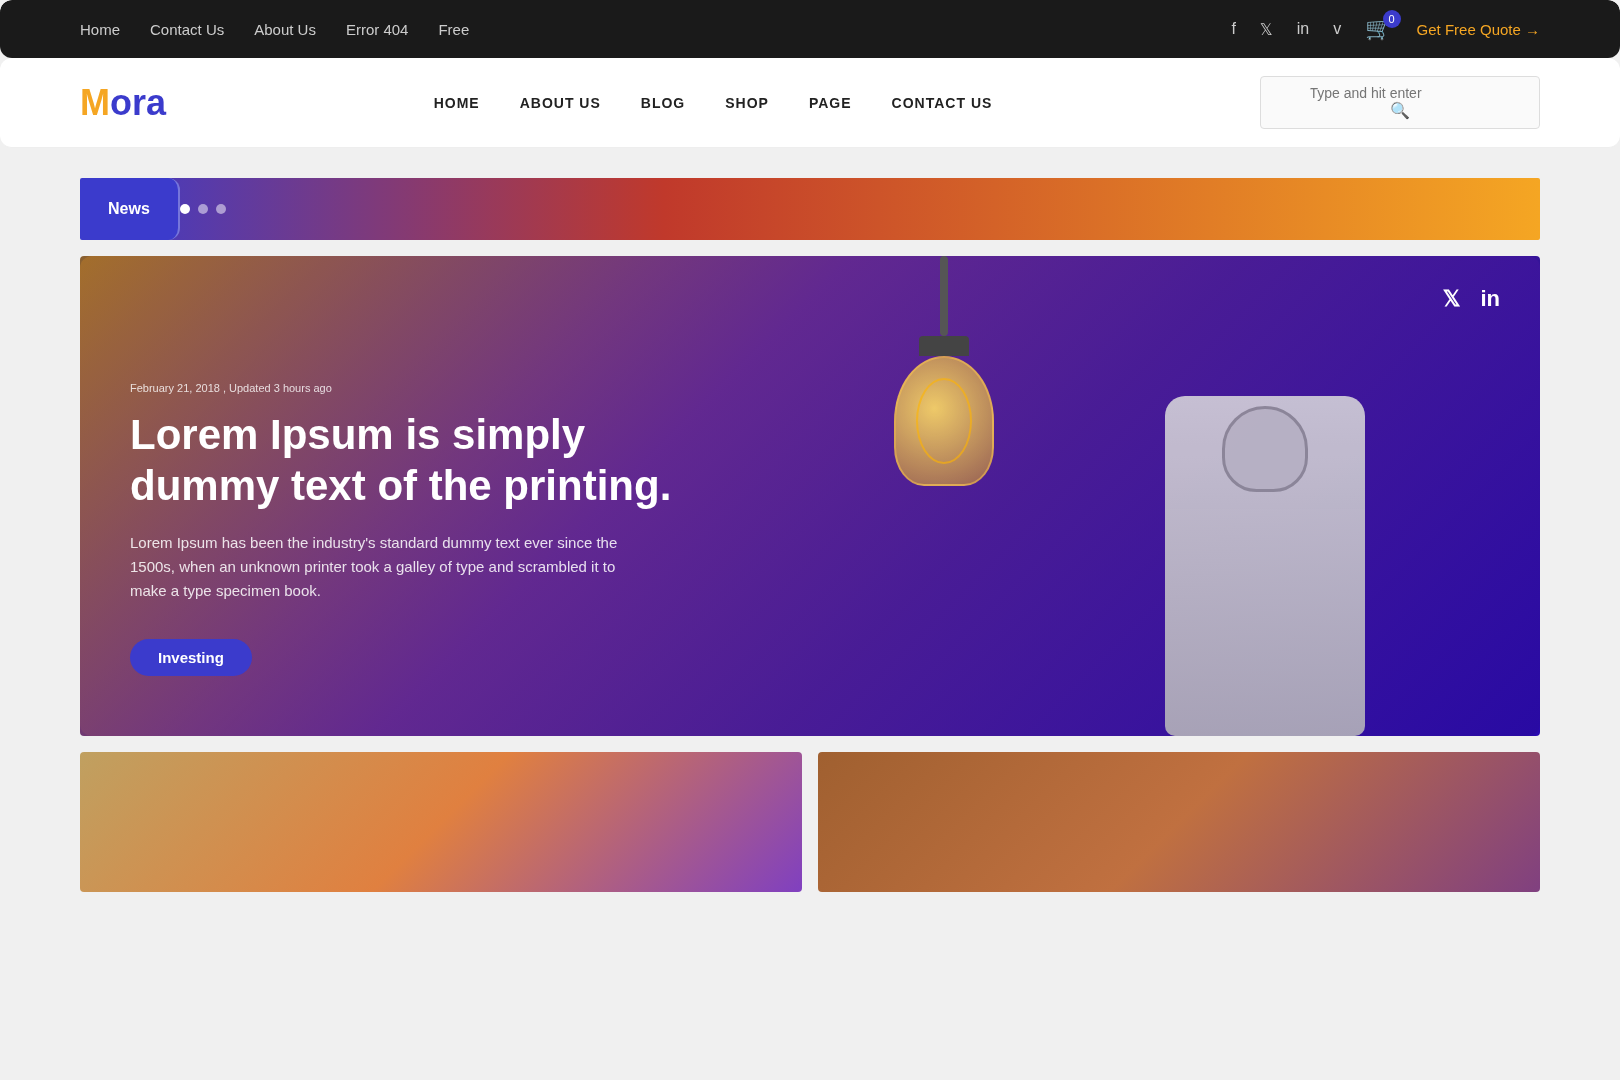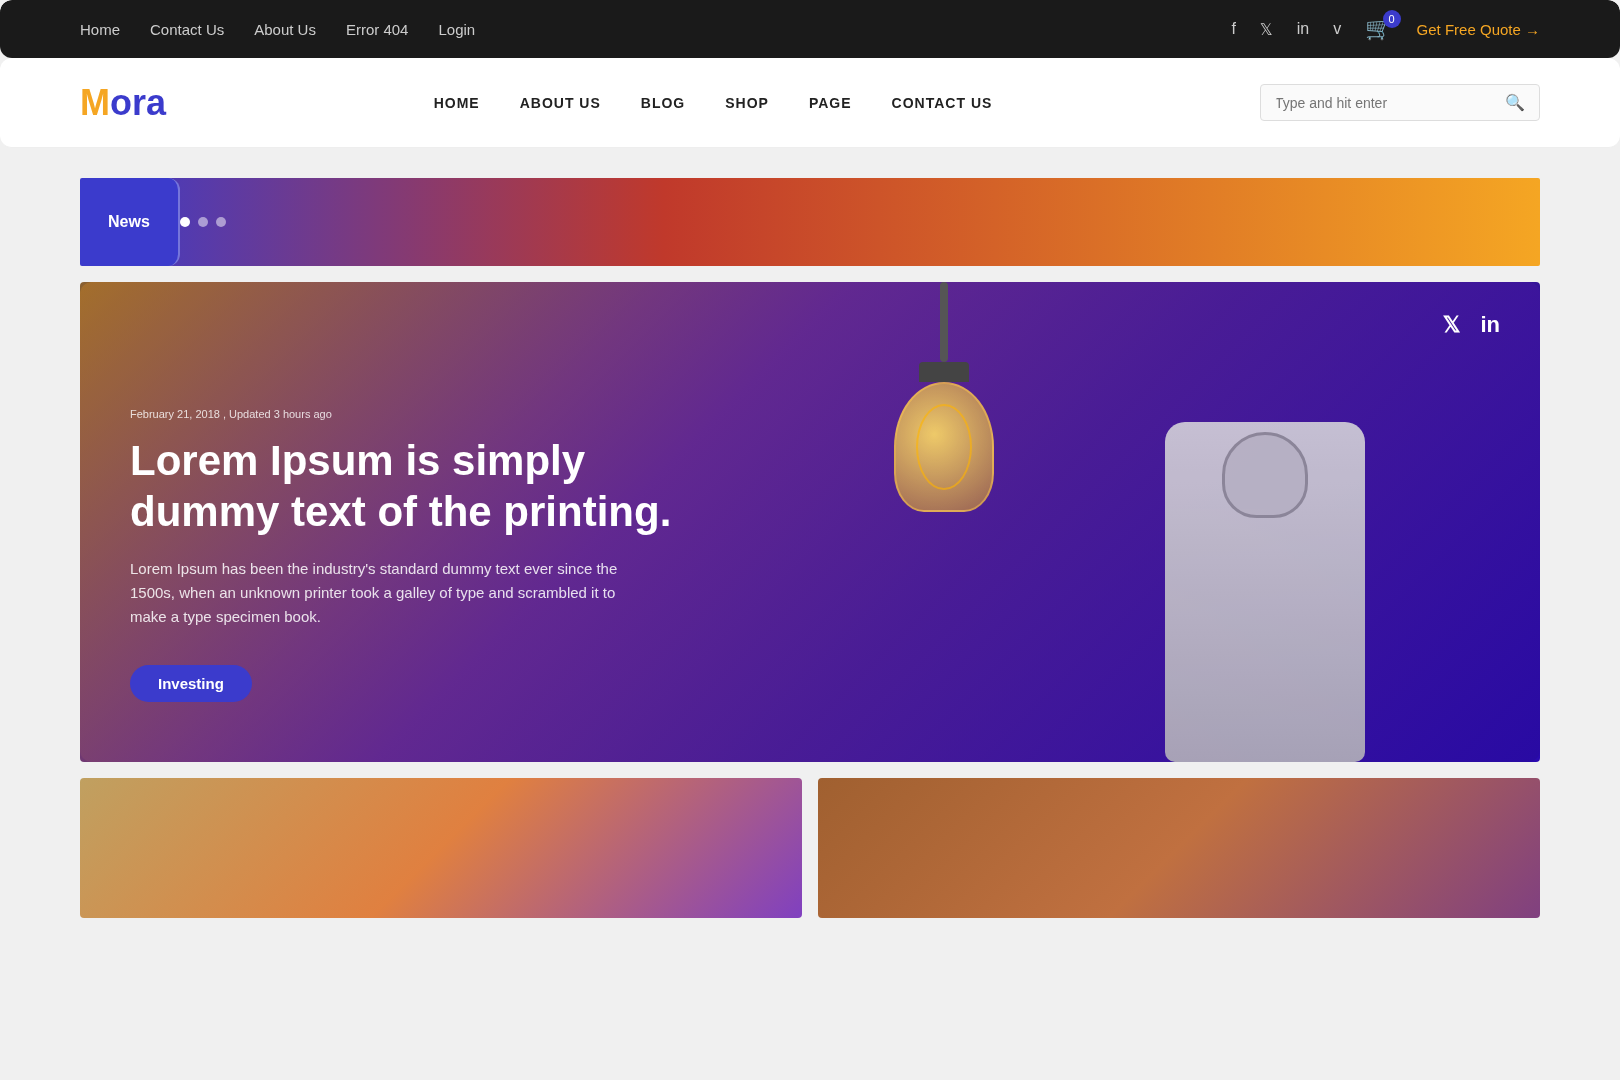--- a/index.html
+++ b/index.html
@@ -84,40 +84,41 @@
       text-transform: uppercase;
     }
     .search-bar {
       display: flex;
       align-items: center;
       border: 1px solid #ddd;
       border-radius: 4px;
       padding: 8px 14px;
       width: 280px;
       background: #fafafa;
+      flex-direction: column;
     }
     .search-bar input {
       border: none;
       background: transparent;
       outline: none;
       font-size: 14px;
       color: #999;
       flex: 1;
     }
     .search-icon { color: #aaa; font-size: 16px; cursor: pointer; }
 
     
     .separator { height: 30px; background: #f0f0f0; }
 
     
     .news-ticker {
       background: linear-gradient(90deg, #3b3bcc 0%, #c0392b 40%, #f5a623 100%);
       display: flex;
       align-items: center;
-      height: 88px;
+      height: 62px;
       margin: 0 80px;
       border-radius: 2px;
     }
     .news-label {
       background: #3b3bcc;
       color: #fff;
       font-weight: 700;
       font-size: 16px;
       padding: 0 28px;
       height: 100%;
@@ -294,21 +295,21 @@
   </style>
 </head>
 <body>
 
 <div class="top-bar">
   <div class="top-bar-left">
     <a>Home</a>
     <a>Contact Us</a>
     <a>About Us</a>
     <a>Error 404</a>
-    <a>Login</a>
+    <a>Free</a>
   </div>
   <div class="top-bar-right">
     <a class="social-icon">f</a>
     <a class="social-icon">𝕏</a>
     <a class="social-icon">in</a>
     <a class="social-icon">v</a>
     <div class="cart-icon-wrapper">
       <span class="cart-icon">🛒</span>
       <span class="cart-badge">0</span>
     </div>

